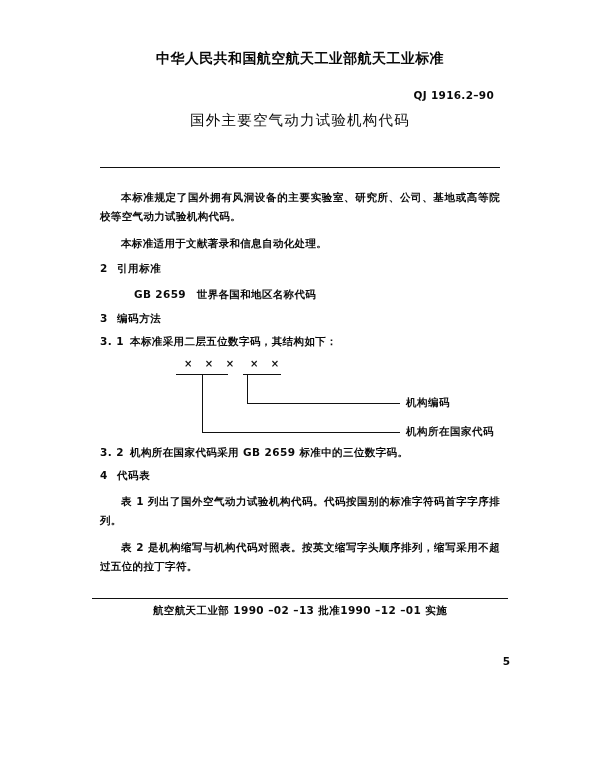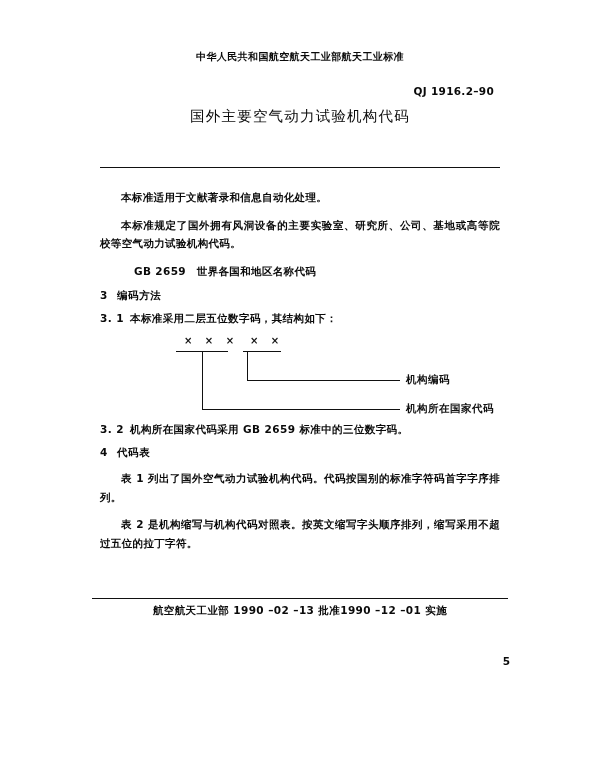--- a/index.html
+++ b/index.html
@@ -26,21 +26,21 @@
 
   
   .doc-header {
     position: absolute;
     left: 100px;
     top: 50px;
     width: 400px;
   }
   .org-title {
     text-align: center;
-    font-size: 10px;
+    font-size: 14px;
     font-weight: bold;
     letter-spacing: 0.4px;
     white-space: nowrap;
   }
   .std-number {
     margin-top: 21px;
     text-align: right;
     font-size: 10.5px;
     font-weight: bold;
     letter-spacing: 0.3px;
@@ -198,23 +198,26 @@
   <div class="doc-header">
     <div class="org-title">中华人民共和国航空航天工业部航天工业标准</div>
     <div class="std-number">QJ 1916.2–90</div>
     <div class="doc-title">国外主要空气动力试验机构代码</div>
   </div>
 
   <div class="rule-top"></div>
 
   <div class="body-block">
 
+    <div class="para indent">本标准规定了国外拥有风洞设备的主要实验室、研究所、公司、基地或高等院校等空气动力试验机构代码。</div>
     <div class="para indent">本标准适用于文献著录和信息自动化处理。</div>
-    <div class="para indent">本标准规定了国外拥有风洞设备的主要实验室、研究所、公司、基地或高等院校等空气动力试验机构代码。</div>
-
+
+    <div class="sec-head">
+      <span class="num">2</span><span>引用标准</span>
+    </div>
     <div class="para ref">GB 2659　世界各国和地区名称代码</div>
 
     <div class="sec-head">
       <span class="num">3</span><span>编码方法</span>
     </div>
     <div class="sub-head">
       <span class="num">3. 1</span><span>本标准采用二层五位数字码，其结构如下：</span>
     </div>
 
     <div class="struct-diagram">

